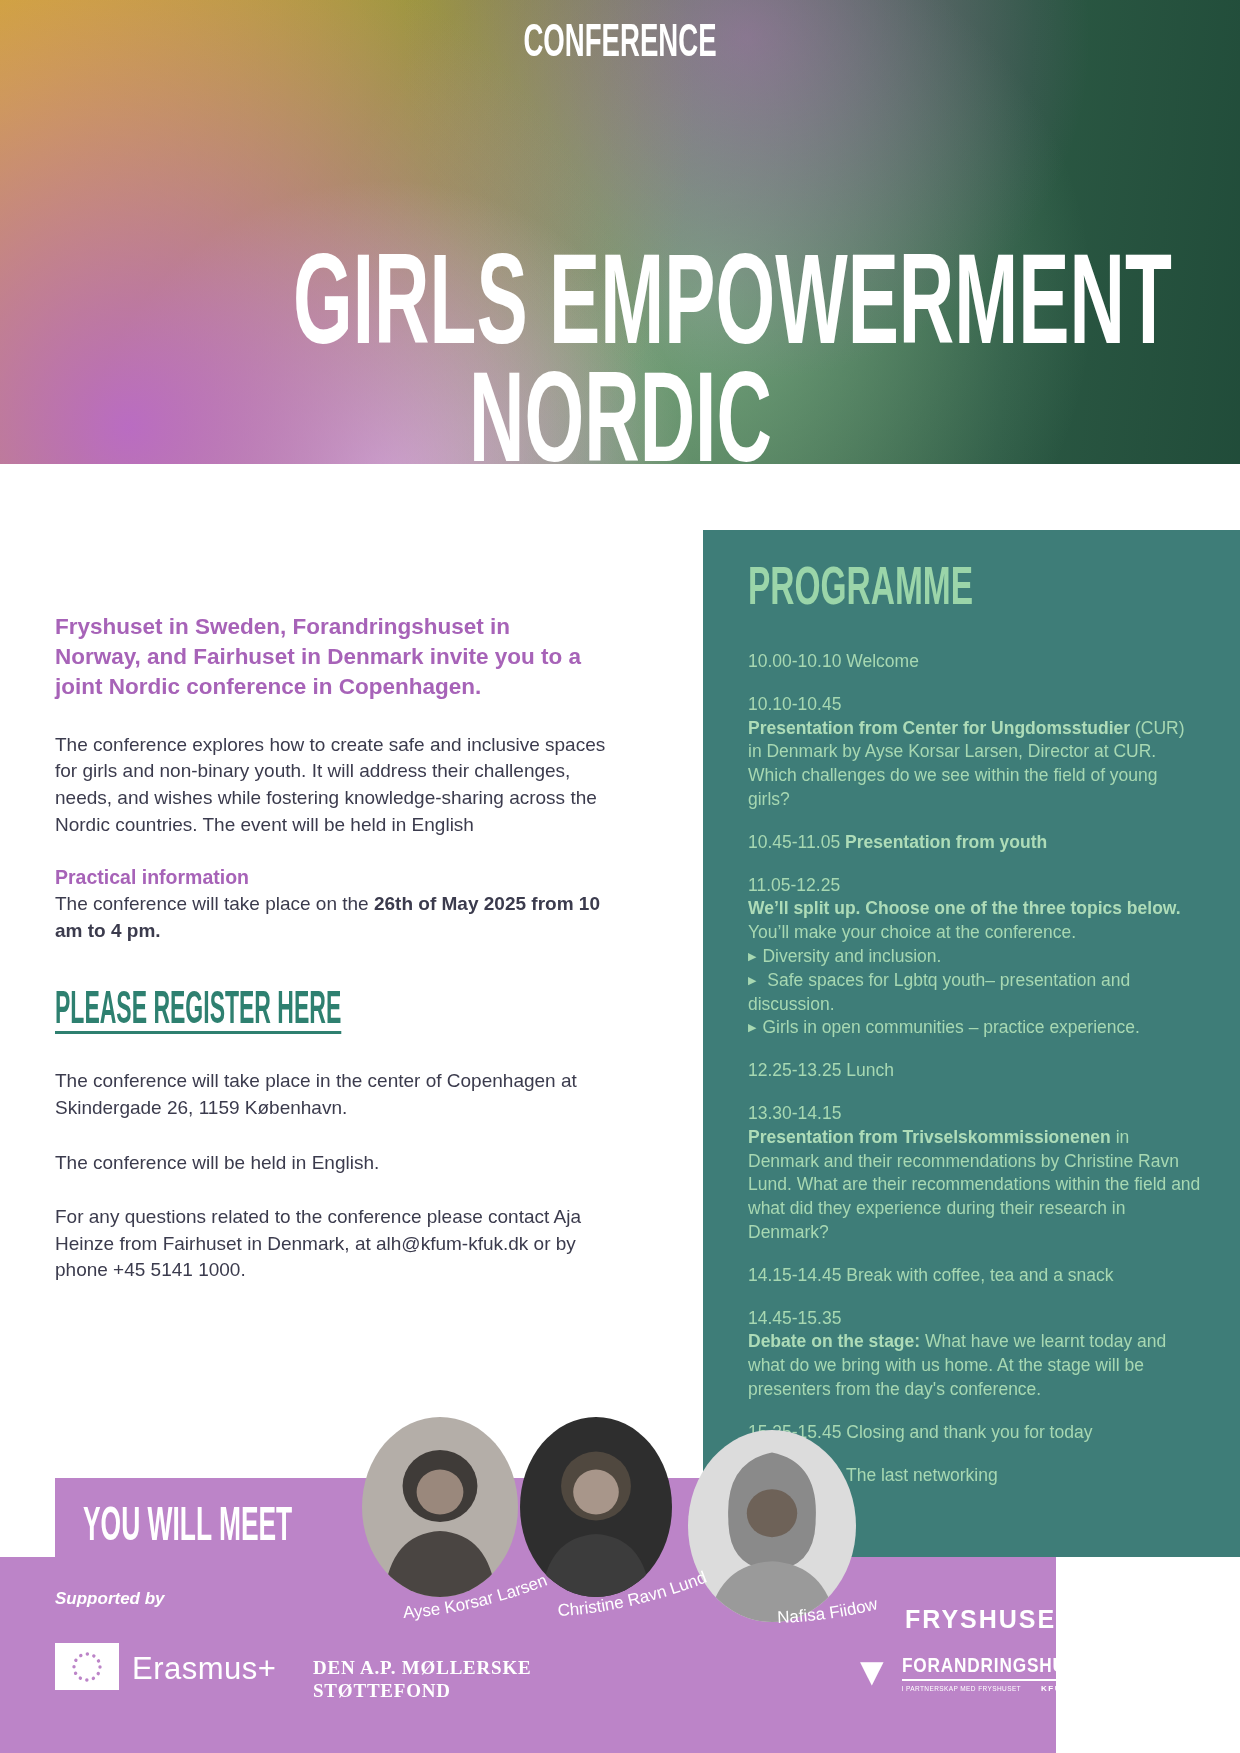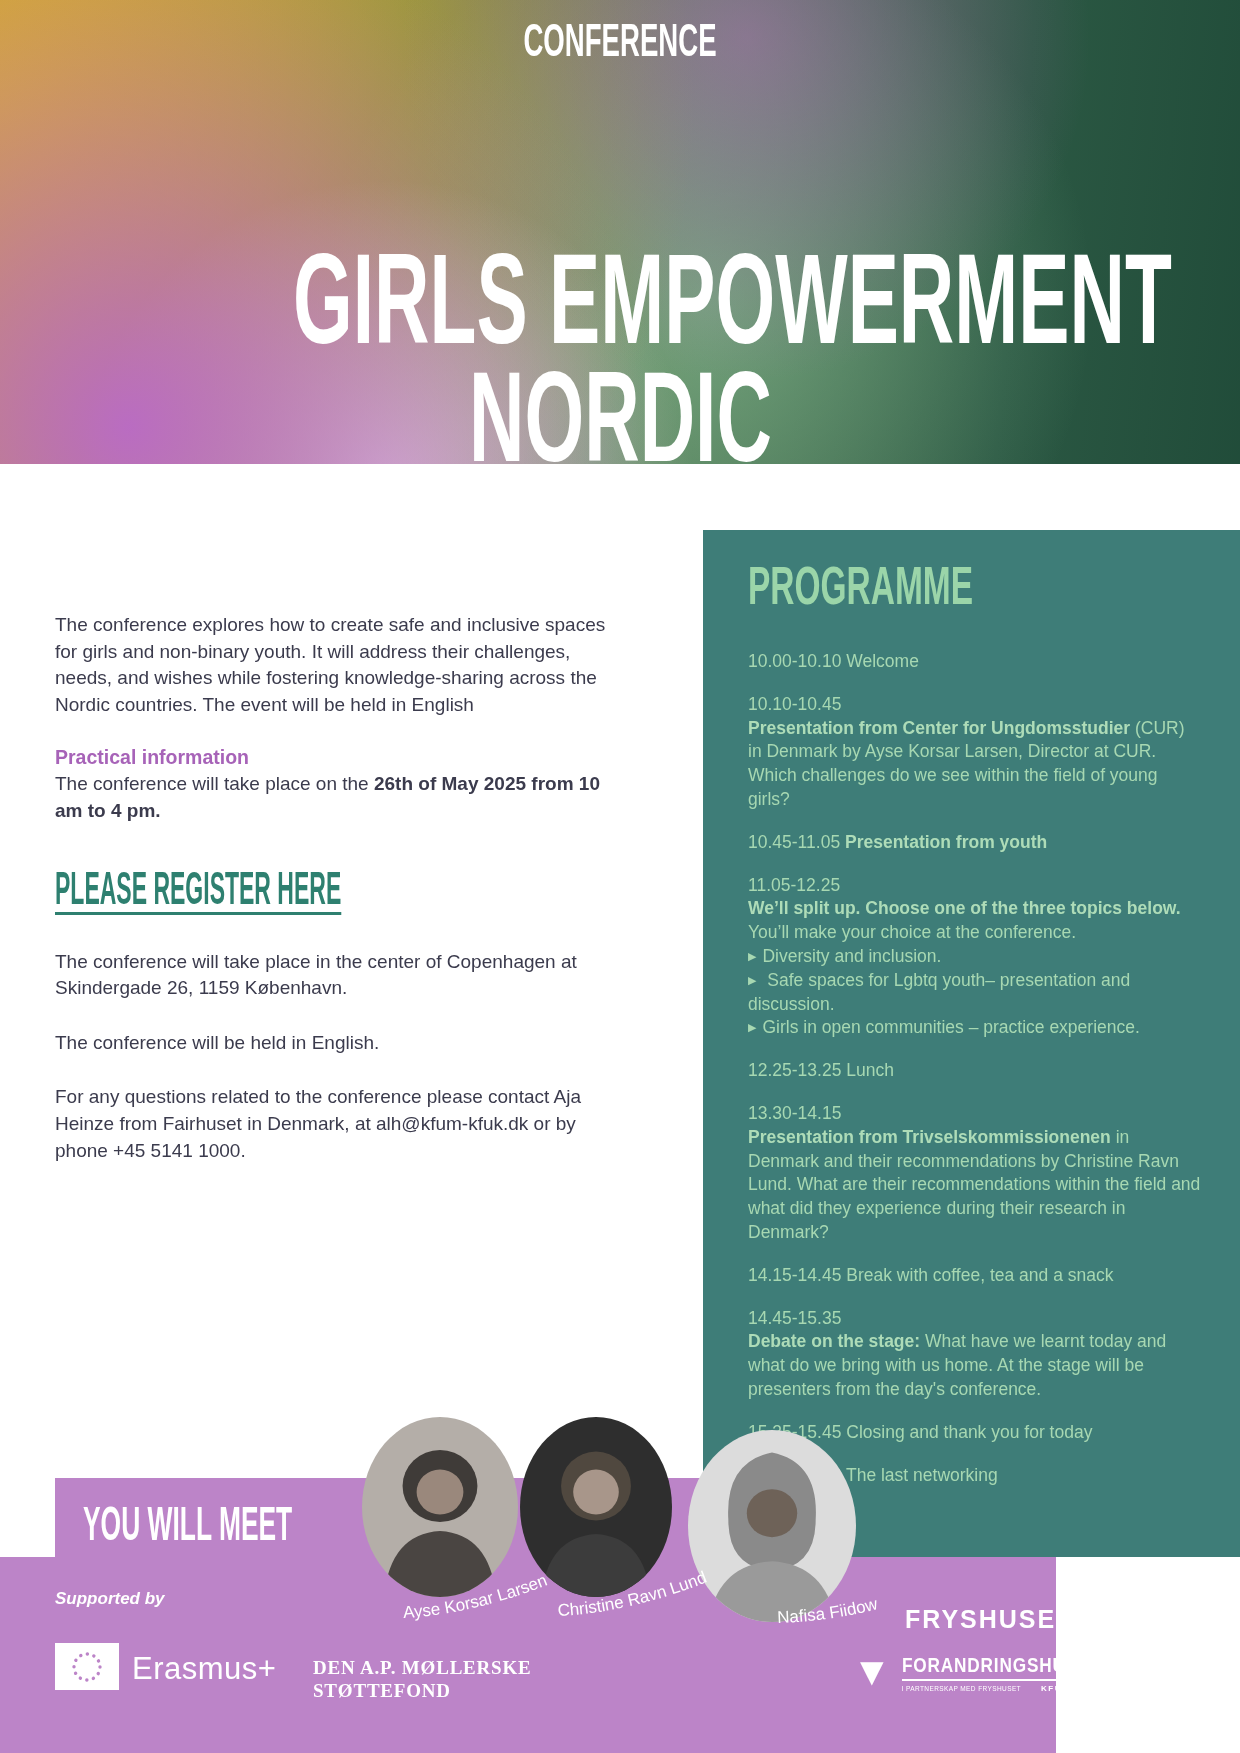--- a/index.html
+++ b/index.html
@@ -141,20 +141,21 @@
         <div class="prog-item">
           <div>15.35-15.45 Closing and thank you for today</div>
         </div>
         <div class="prog-item">
           <div>15.45-16.00 The last networking</div>
         </div>
       </div>
   </div>
 
   <div class="left-col">
+    <p class="intro">Fryshuset in Sweden, Forandringshuset in Norway, and Fairhuset in Denmark invite you to a joint Nordic conference in Copenhagen.</p>
     <p class="body-p">The conference explores how to create safe and inclusive spaces for girls and non-binary youth. It will address their challenges, needs, and wishes while fostering knowledge-sharing across the Nordic countries. The event will be held in English</p>
     <p class="practical">Practical information</p>
     <p class="body-p"><span>The conference will take place on the </span><strong>26th of May 2025 from 10 am to 4 pm.</strong></p>
     <a href="#" class="register"><span class="cond cx50">PLEASE REGISTER HERE</span></a>
     <p class="body-p">The conference will take place in the center of Copenhagen at Skindergade 26, 1159 København.</p>
     <p class="body-p">The conference will be held in English.</p>
     <p class="body-p">For any questions related to the conference please contact Aja Heinze from Fairhuset in Denmark, at alh@kfum-kfuk.dk or by phone +45 5141 1000.</p>
   </div>
 
   <div class="band">

